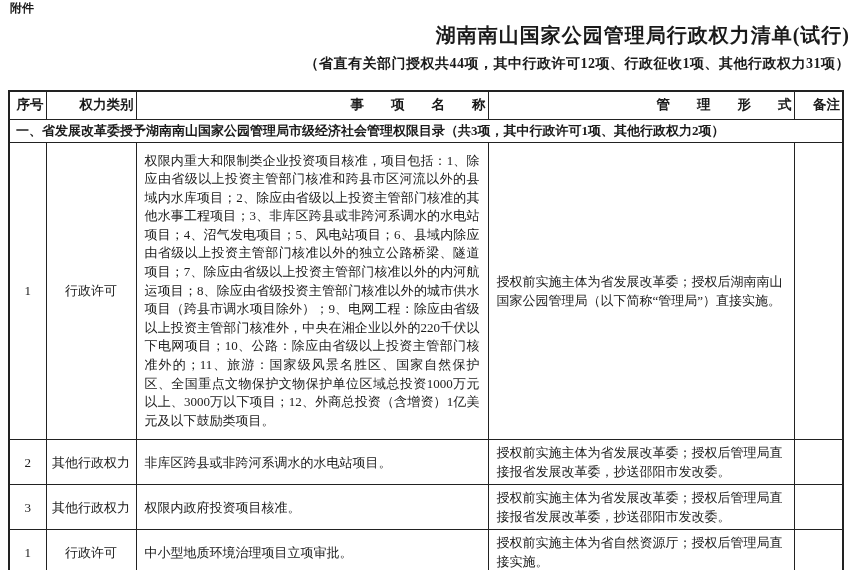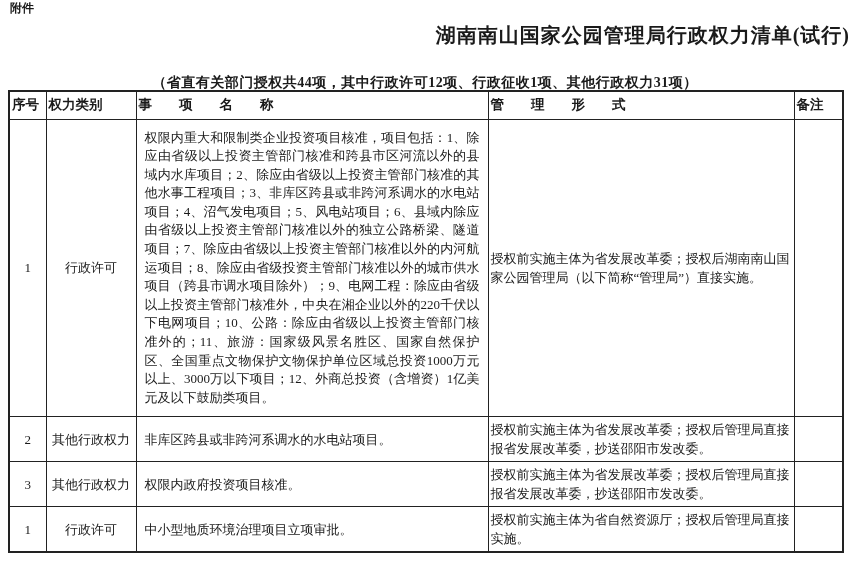--- a/index.html
+++ b/index.html
@@ -17,43 +17,43 @@
     font-family: Liberation Serif, serif;
     font-weight: bold; font-size: 12px;
   }
   .title {
     position: absolute; top: 22px; left: 0; width: 100%;
     text-align: right;
     font-weight: bold; font-size: 20px; letter-spacing: 1px;
   }
   .subtitle {
     position: absolute; top: 55px; left: 0; width: 100%;
-    text-align: center;
-    font-weight: bold; font-size: 14px; letter-spacing: 0.5px; margin-top: 19px;
+    text-align: right;
+    font-weight: bold; font-size: 14px; letter-spacing: 0.5px;
   }
   table.power-table {
     position: absolute; top: 90px; left: 8px;
     width: 834px;
     border-collapse: collapse;
     table-layout: fixed;
     font-size: 13px;
   }
   table.power-table, table.power-table td, table.power-table th {
     border: 1px solid #222;
   }
   table.power-table { border: 2px solid #222; }
   th {
     font-weight: bold; font-size: 13.5px;
-    height: 28px; text-align: left; vertical-align: middle;
+    height: 28px; text-align: right; vertical-align: middle;
     padding: 0 2px;
   }
   td { vertical-align: middle; padding: 2px 6px; line-height: 19px; }
   td.c-no, td.c-cat { text-align: center; padding: 2px 2px; }
   td.c-item { text-align: justify; padding: 9px 8px; }
-  td.c-mgmt { text-align: left; padding: 3px 2px; }
+  td.c-mgmt { text-align: left; padding: 3px 8px; }
   td.c-remark { padding: 0; }
   tr.section-row td {
     height: 23px; text-align: left; font-weight: bold;
     padding: 1px 6px; line-height: 20px; font-size: 13px;
   }
   tr.row-tall td.c-item { line-height: 18.6px; }
   tr.row-tall  { height: 245px; }
   tr.row-std   { height: 40px; }
   tr.sec2-row td { height: 25px; }
 </style>
@@ -75,20 +75,23 @@
   <thead>
     <tr>
       <th>序号</th>
       <th>权力类别</th>
       <th>事　　项　　名　　称</th>
       <th>管　　理　　形　　式</th>
       <th>备注</th>
     </tr>
   </thead>
   <tbody>
+    <tr class="section-row">
+      <td colspan="5">一、省发展改革委授予湖南南山国家公园管理局市级经济社会管理权限目录（共3项，其中行政许可1项、其他行政权力2项）</td>
+    </tr>
     <tr class="row-tall">
       <td class="c-no">1</td>
       <td class="c-cat">行政许可</td>
       <td class="c-item">权限内重大和限制类企业投资项目核准，项目包括：1、除应由省级以上投资主管部门核准和跨县市区河流以外的县域内水库项目；2、除应由省级以上投资主管部门核准的其他水事工程项目；3、非库区跨县或非跨河系调水的水电站项目；4、沼气发电项目；5、风电站项目；6、县域内除应由省级以上投资主管部门核准以外的独立公路桥梁、隧道项目；7、除应由省级以上投资主管部门核准以外的内河航运项目；8、除应由省级投资主管部门核准以外的城市供水项目（跨县市调水项目除外）；9、电网工程：除应由省级以上投资主管部门核准外，中央在湘企业以外的220千伏以下电网项目；10、公路：除应由省级以上投资主管部门核准外的；11、旅游：国家级风景名胜区、国家自然保护区、全国重点文物保护文物保护单位区域总投资1000万元以上、3000万以下项目；12、外商总投资（含增资）1亿美元及以下鼓励类项目。</td>
       <td class="c-mgmt">授权前实施主体为省发展改革委；授权后湖南南山国家公园管理局（以下简称“管理局”）直接实施。</td>
       <td class="c-remark"></td>
     </tr>
     <tr class="row-std">
       <td class="c-no">2</td>
       <td class="c-cat">其他行政权力</td>

